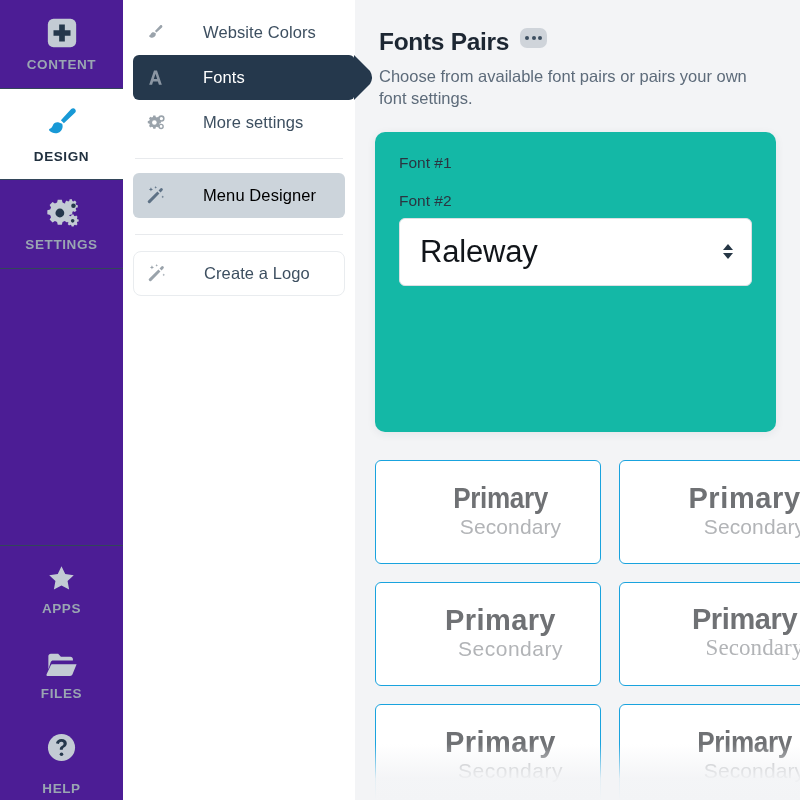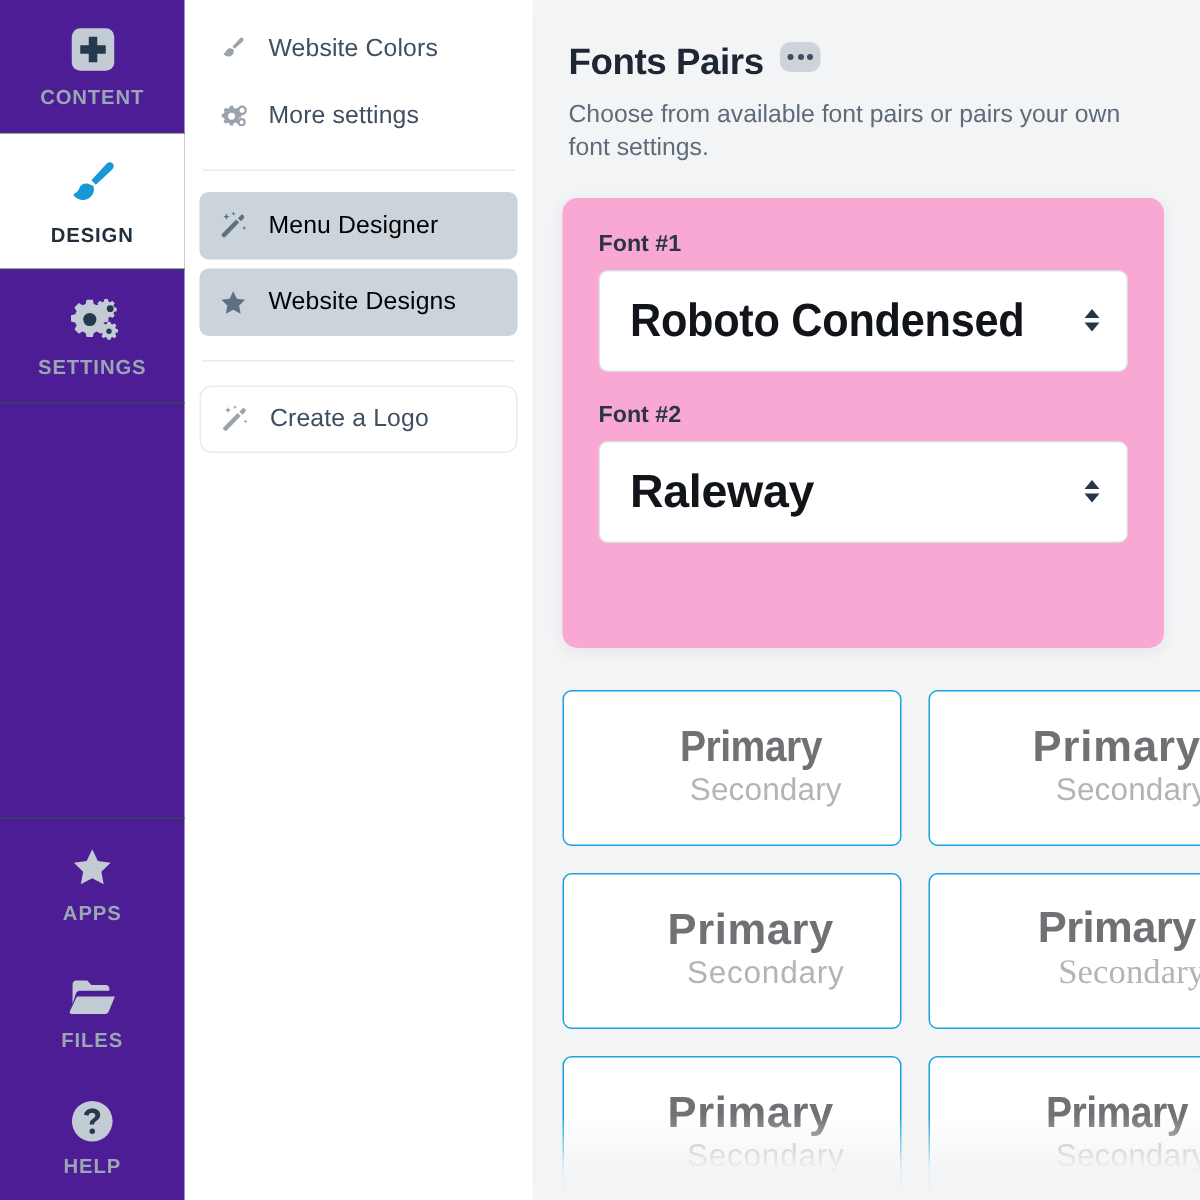--- a/index.html
+++ b/index.html
@@ -38,21 +38,21 @@
   }
   .rail-item .rail-ico { color: #c3cbd4; display: block; line-height: 0; }
   .rail-item.active {
     background: #ffffff;
     height: 90px;
   }
   .rail-item.active .rail-label { color: #21303f; }
   .rail-item.active .rail-ico { color: #1899d6; }
   .rail-sep { height: 1px; background: #33465a; margin: 0; }
   .rail-item.apps, .rail-item.files { height: 86px; }
-  .rail-item.help { height: 78px; justify-content: flex-start; padding-top: 14px; }
+  .rail-item.help { height: 78px; justify-content: space-between; padding-top: 14px; }
 
   
   .panel {
     width: 232px; height: 800px;
     background: #ffffff;
     flex: 0 0 232px;
     padding: 10px 0 0 0;
     position: relative;
     z-index: 30;
   }
@@ -64,21 +64,21 @@
     padding: 0 0 0 11px;
     border-radius: 6px;
     cursor: pointer;
     position: relative;
   }
   .nav-row .nav-ico {
     width: 22px; display: flex; justify-content: center;
     color: #9aa3ab; line-height: 0; flex: 0 0 22px;
   }
   .nav-row .nav-txt {
-    font-size: 16.5px; color: #3d4f60; letter-spacing: 0.1px;
+    font-size: 16.5px; color: #3d4f60; letter-spacing: 0.1px; margin-left: 24px;
   }
   .nav-row.active {
     background: #25384c;
     margin-right: -10px;
   }
   .nav-row.active .nav-txt { color: #ffffff; }
   .nav-row.active .nav-ico { color: #8b96a3; }
   .nav-row.active .arrow {
     position: absolute; right: -21px; top: 0;
     width: 22px; height: 45px;
@@ -126,27 +126,26 @@
   }
   .page-sub {
     margin-top: 9px;
     font-size: 16.5px; color: #5d6b7a; line-height: 1.35;
     max-width: 420px;
   }
 
   
   .font-card {
     margin: 22px 24px 0 20px;
-    background: #f9a8d4;
+    background: #14b8a6;
     border-radius: 10px;
     padding: 22px 24px 24px 24px;
     box-shadow: 0 2px 10px rgba(30,45,65,0.07);
     position: relative;
     min-height: 300px;
-    font-weight: bold;
   }
   .field-label {
     font-size: 15.5px; color: #2b3541; margin-bottom: 8px;
   }
   .field-label.second { margin-top: 20px; }
   .select-box {
     height: 68px;
     border: 1px solid #dcdfe3;
     border-radius: 6px;
     background: #ffffff;
@@ -301,20 +300,33 @@
       <div class="nav-row">
         <span class="nav-ico">
           <svg width="19" height="19" viewBox="0 0 24 24" fill="currentColor">
             <path d="M20.2 3.1c-.7-.7-1.7-.6-2.4.1l-6.5 7 1.9 1.9 7-6.5c.7-.7.7-1.8 0-2.5z"></path>
             <path d="M9.6 11.6c-1.5-.2-2.9.6-3.4 2-.4 1-.9 1.7-1.9 2.1-.5.2-.6.8-.2 1.2 1 1 2.3 1.6 3.8 1.6 2.5 0 4.5-2 4.5-4.5 0-.5-.1-1-.3-1.5l-2.5-.9z"></path>
           </svg>
         </span>
         <span class="nav-txt">Website Colors</span>
       </div>
 
+      <div class="nav-row active">
+        <span class="nav-ico">
+          <svg width="19" height="19" viewBox="0 0 24 24" fill="currentColor">
+            <path d="M10.1 3h3.8l6.1 18h-3.7l-1.3-4.1H9l-1.3 4.1H4zM9.9 13.9h4.2L12 7.2z"></path>
+          </svg>
+        </span>
+        <span class="nav-txt">Fonts</span>
+        <span class="arrow">
+          <svg width="22" height="45" viewBox="0 0 22 45">
+              <path d="M0 0 L16 16 Q20 22.5 16 29 L0 45 Z" fill="#25384c"></path>
+            </svg>
+        </span>
+      </div>
 
       <div class="nav-row">
         <span class="nav-ico">
           <svg width="21" height="19" viewBox="0 0 30 24" fill="currentColor">
             <path d="M11.3 4.2l.5-2.1h3.1l.5 2.1 1.6.7 1.8-1.1 2.2 2.2-1.1 1.8.7 1.6 2.1.5v3.1l-2.1.5-.7 1.6 1.1 1.8-2.2 2.2-1.8-1.1-1.6.7-.5 2.1h-3.1l-.5-2.1-1.6-.7-1.8 1.1-2.2-2.2 1.1-1.8-.7-1.6-2.1-.5v-3.1l2.1-.5.7-1.6-1.1-1.8 2.2-2.2 1.8 1.1z"></path>
             <circle cx="13.4" cy="12" r="3.3" fill="#fff"></circle>
             <circle cx="23.4" cy="6.4" r="3.5" fill="none" stroke="currentColor" stroke-width="2.2"></circle>
             <circle cx="23.0" cy="17.6" r="2.9" fill="none" stroke="currentColor" stroke-width="2"></circle>
           </svg>
         </span>
@@ -331,28 +343,20 @@
             <path d="M19.9 4.1a1.6 1.6 0 00-2.3 0l-2.1 2.1 2.3 2.3 2.1-2.1a1.6 1.6 0 000-2.3z"></path>
             <path d="M14.2 7.3L3.5 18a1.3 1.3 0 000 1.9l.6.6c.5.5 1.3.5 1.8 0L16.5 9.6z"></path>
             <path d="M6.8 2.6l.7 1.7 1.7.7-1.7.7-.7 1.7-.7-1.7-1.7-.7 1.7-.7z"></path>
             <path d="M12.2 1.2l.45 1.1 1.1.45-1.1.45-.45 1.1-.45-1.1-1.1-.45 1.1-.45z"></path>
             <path d="M20.3 12.1l.45 1.1 1.1.45-1.1.45-.45 1.1-.45-1.1-1.1-.45 1.1-.45z"></path>
           </svg>
         </span>
         <span class="nav-txt">Menu Designer</span>
       </div>
 
-      <div class="nav-row grey">
-        <span class="nav-ico">
-          <svg width="21" height="20" viewBox="0 0 24 24" fill="currentColor">
-            <path d="M12 2.5l2.9 6 6.6.9-4.8 4.6 1.2 6.5L12 17.4 6.1 20.5l1.2-6.5L2.5 9.4l6.6-.9z"></path>
-          </svg>
-        </span>
-        <span class="nav-txt">Website Designs</span>
-      </div>
     </div>
 
     <div class="panel-divider two"></div>
 
     <div class="panel-list">
       <div class="nav-row dashed">
         <span class="nav-ico">
           <svg width="21" height="21" viewBox="0 0 24 24" fill="currentColor">
             <path d="M19.9 4.1a1.6 1.6 0 00-2.3 0l-2.1 2.1 2.3 2.3 2.1-2.1a1.6 1.6 0 000-2.3z"></path>
             <path d="M14.2 7.3L3.5 18a1.3 1.3 0 000 1.9l.6.6c.5.5 1.3.5 1.8 0L16.5 9.6z"></path>
@@ -375,27 +379,20 @@
           <i></i>
           <i></i>
           <i></i>
         </div>
       </div>
       <div class="page-sub">Choose from available font pairs or pairs your own font settings.</div>
     </div>
 
     <div class="font-card">
       <div class="field-label">Font #1</div>
-      <div class="select-box">
-        <span class="select-val cond">Roboto Condensed</span>
-        <span class="spin">
-          <b class="up"></b>
-          <b class="dn"></b>
-        </span>
-      </div>
 
       <div class="field-label second">Font #2</div>
       <div class="select-box">
         <span class="select-val">Raleway</span>
         <span class="spin">
           <b class="up"></b>
           <b class="dn"></b>
         </span>
       </div>
     </div>

